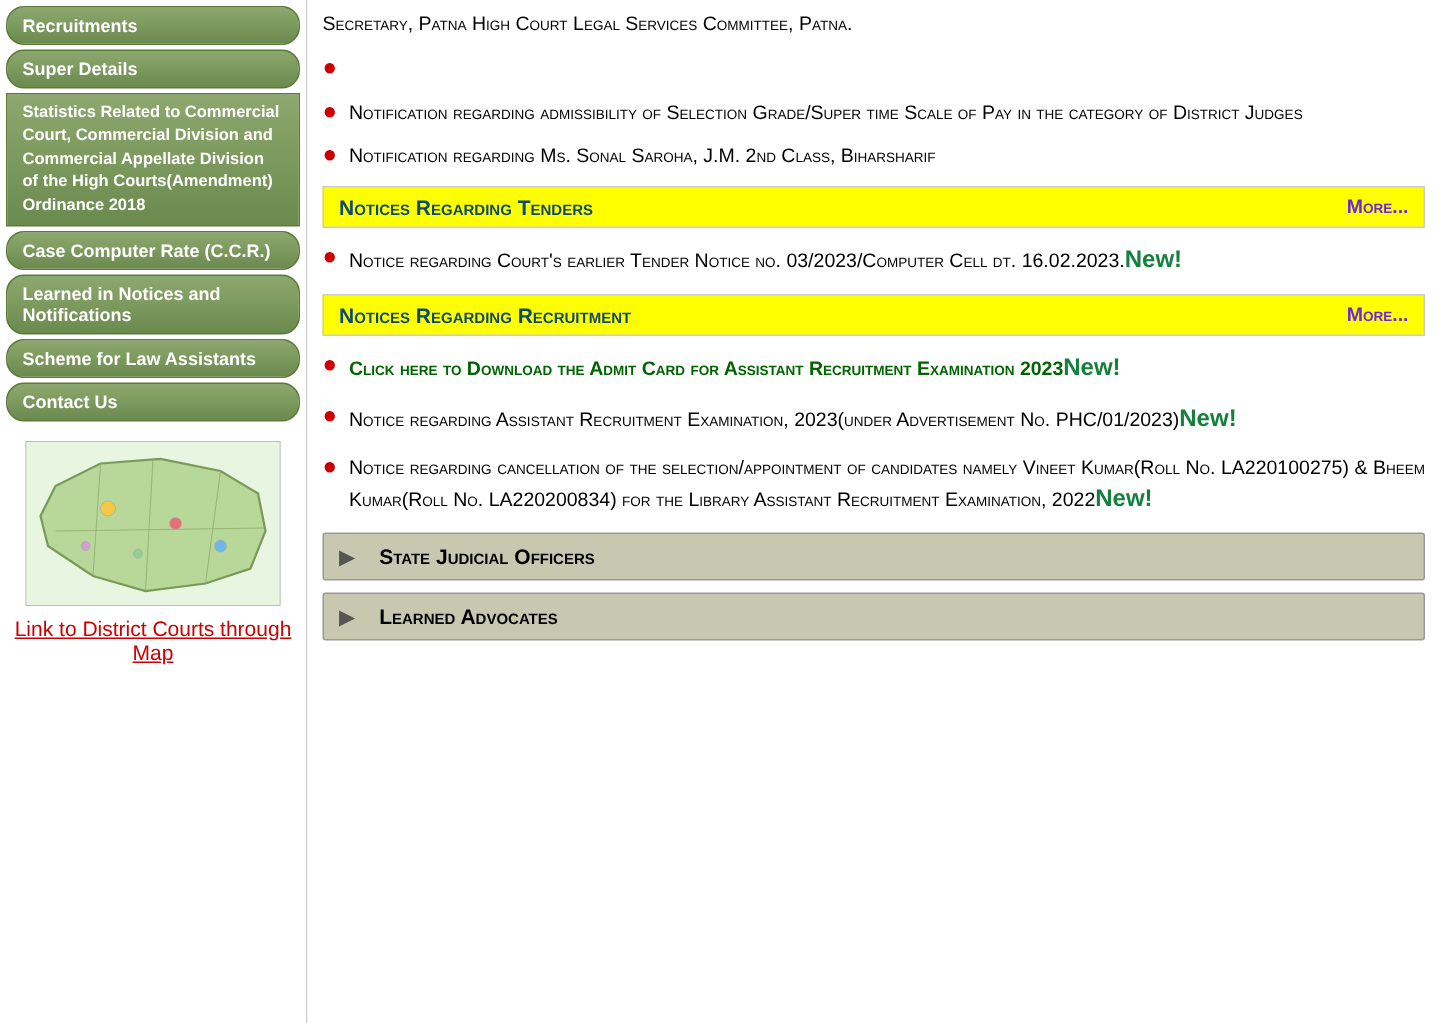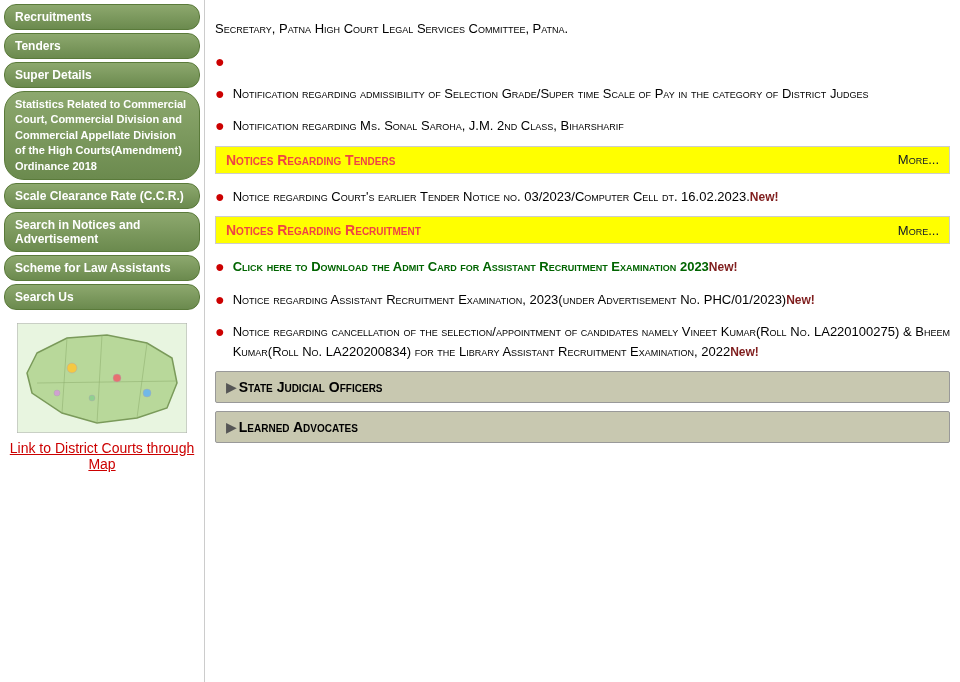--- a/index.html
+++ b/index.html
@@ -24,21 +24,21 @@
       padding: 5px 10px;
       margin-bottom: 3px;
       cursor: pointer;
       font-size: 12px;
       font-weight: bold;
       text-align: left;
     }
     .nav-item-multi {
       background: linear-gradient(to bottom, #8da86e, #6b8a4e);
       border: 1px solid #5a7a3a;
-      border-radius: 20px;
+      border-radius: 0;
       color: #fff;
       padding: 5px 10px;
       margin-bottom: 3px;
       cursor: pointer;
       font-size: 11px;
       font-weight: bold;
       line-height: 1.4;
     }
     .map-container {
       margin-top: 6px;
@@ -59,21 +59,20 @@
       flex: 1;
       overflow-y: auto;
       padding: 6px 10px;
       background: #fff;
     }
 
     .notification-item {
       display: flex;
       align-items: flex-start;
       margin-bottom: 10px;
-      margin-top: 13px;
     }
     .bullet {
       color: #cc0000;
       font-size: 16px;
       margin-right: 8px;
       margin-top: 1px;
       flex-shrink: 0;
     }
     .notif-text {
       font-size: 13px;
@@ -94,79 +93,78 @@
       display: flex;
       justify-content: space-between;
       align-items: center;
       margin-bottom: 10px;
       margin-top: 6px;
     }
     .section-title {
       font-variant: small-caps;
       font-weight: bold;
       font-size: 14px;
-      color: #ef4444;
+      color: #0c4a6e;
     }
     .more-link {
-      color: #0f172a;
-      font-weight: normal;
+      color: #6d28d9;
+      font-weight: bold;
       font-size: 13px;
       cursor: pointer;
       text-decoration: none;
       font-variant: small-caps;
     }
 
     .new-badge {
-      color: #7f1d1d;
-      font-weight: bold;
-      font-size: 12px;
+      color: #15803d;
+      font-weight: bold;
+      font-size: 16px;
       font-variant: normal;
     }
 
     .collapsible-section {
       background: #c8c8b0;
       border: 1px solid #999;
       border-radius: 2px;
       padding: 7px 10px;
       margin-top: 8px;
       display: flex;
       align-items: center;
       cursor: pointer;
     }
     .collapsible-title {
       font-variant: small-caps;
       font-weight: bold;
       font-size: 14px;
       color: #000;
-      margin-left: 2px;
+      margin-left: 16px;
     }
     .arrow-icon {
       color: #555;
       font-size: 14px;
     }
 
     
     .map-svg {
       width: 170px;
       height: 110px;
     }
   </style>
 </head>
 <body>
 
 <div id="sidebar">
 
   <div class="nav-item">Recruitments</div>
-    <div class="nav-item">Tenders</div>
     <div class="nav-item">Super Details</div>
     <div class="nav-item-multi">Statistics Related to Commercial Court, Commercial Division and Commercial Appellate Division of the High Courts(Amendment) Ordinance 2018</div>
-    <div class="nav-item">Scale Clearance Rate (C.C.R.)</div>
-    <div class="nav-item">Search in Notices and Advertisement</div>
+    <div class="nav-item">Case Computer Rate (C.C.R.)</div>
+    <div class="nav-item">Learned in Notices and Notifications</div>
     <div class="nav-item">Scheme for Law Assistants</div>
-    <div class="nav-item">Search Us</div>
+    <div class="nav-item">Contact Us</div>
     <div class="map-container">
     <svg class="map-svg" viewBox="0 0 170 110">
       <rect width="170" height="110" fill="#e8f5e0" stroke="#aaa"></rect>
 
       <polygon points="20,30 50,15 90,12 130,20 155,35 160,60 150,85 120,95 80,100 45,90 15,70 10,50" fill="#b8d89a" stroke="#7a9a5a" stroke-width="1.5"></polygon>
 
       <line x1="85" y1="12" x2="80" y2="100" stroke="#8aaa6a" stroke-width="0.5"></line>
       <line x1="20" y1="60" x2="160" y2="58" stroke="#8aaa6a" stroke-width="0.5"></line>
       <line x1="50" y1="15" x2="45" y2="90" stroke="#8aaa6a" stroke-width="0.5"></line>
       <line x1="130" y1="20" x2="120" y2="95" stroke="#8aaa6a" stroke-width="0.5"></line>

